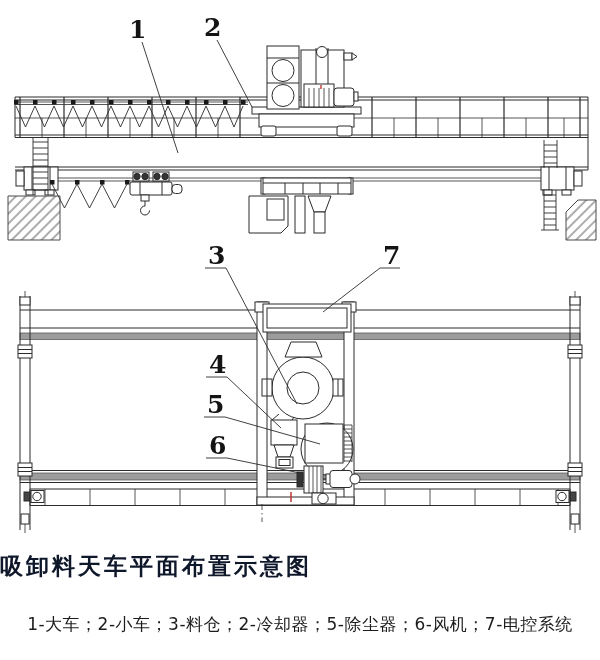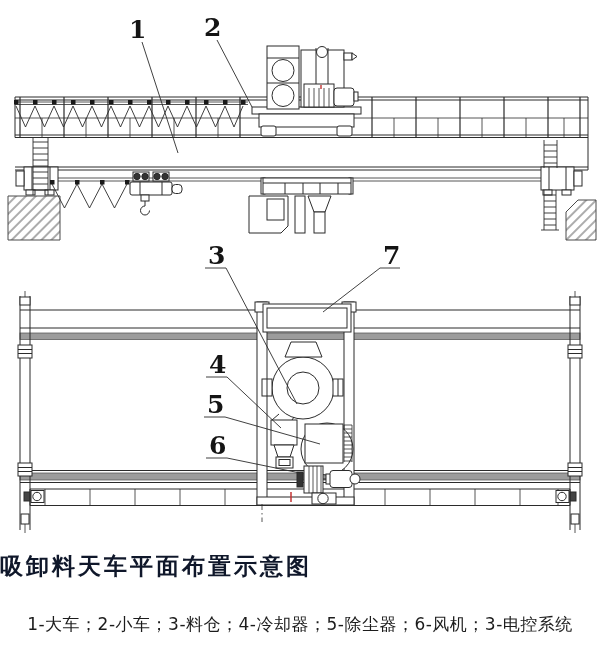--- a/index.html
+++ b/index.html
@@ -274,14 +274,14 @@
     </g>
     <text class="callout" x="208" y="264" fill="#141414" stroke="none">3</text>
     <text class="callout" x="383" y="264" fill="#141414" stroke="none">7</text>
     <text class="callout" x="209" y="373" fill="#141414" stroke="none">4</text>
     <text class="callout" x="207" y="413" fill="#141414" stroke="none">5</text>
     <text class="callout" x="209" y="454" fill="#141414" stroke="none">6</text>
   </g>
 </svg>
 
 <div class="caption">吸卸料天车平面布置示意图</div>
-<div class="legend">1-大车；2-小车；3-料仓；4-冷却器；5-除尘器；6-风机；3-电控系统</div>
+<div class="legend">1-大车；2-小车；3-料仓；2-冷却器；5-除尘器；6-风机；7-电控系统</div>
 </div>
 
 </body></html>

